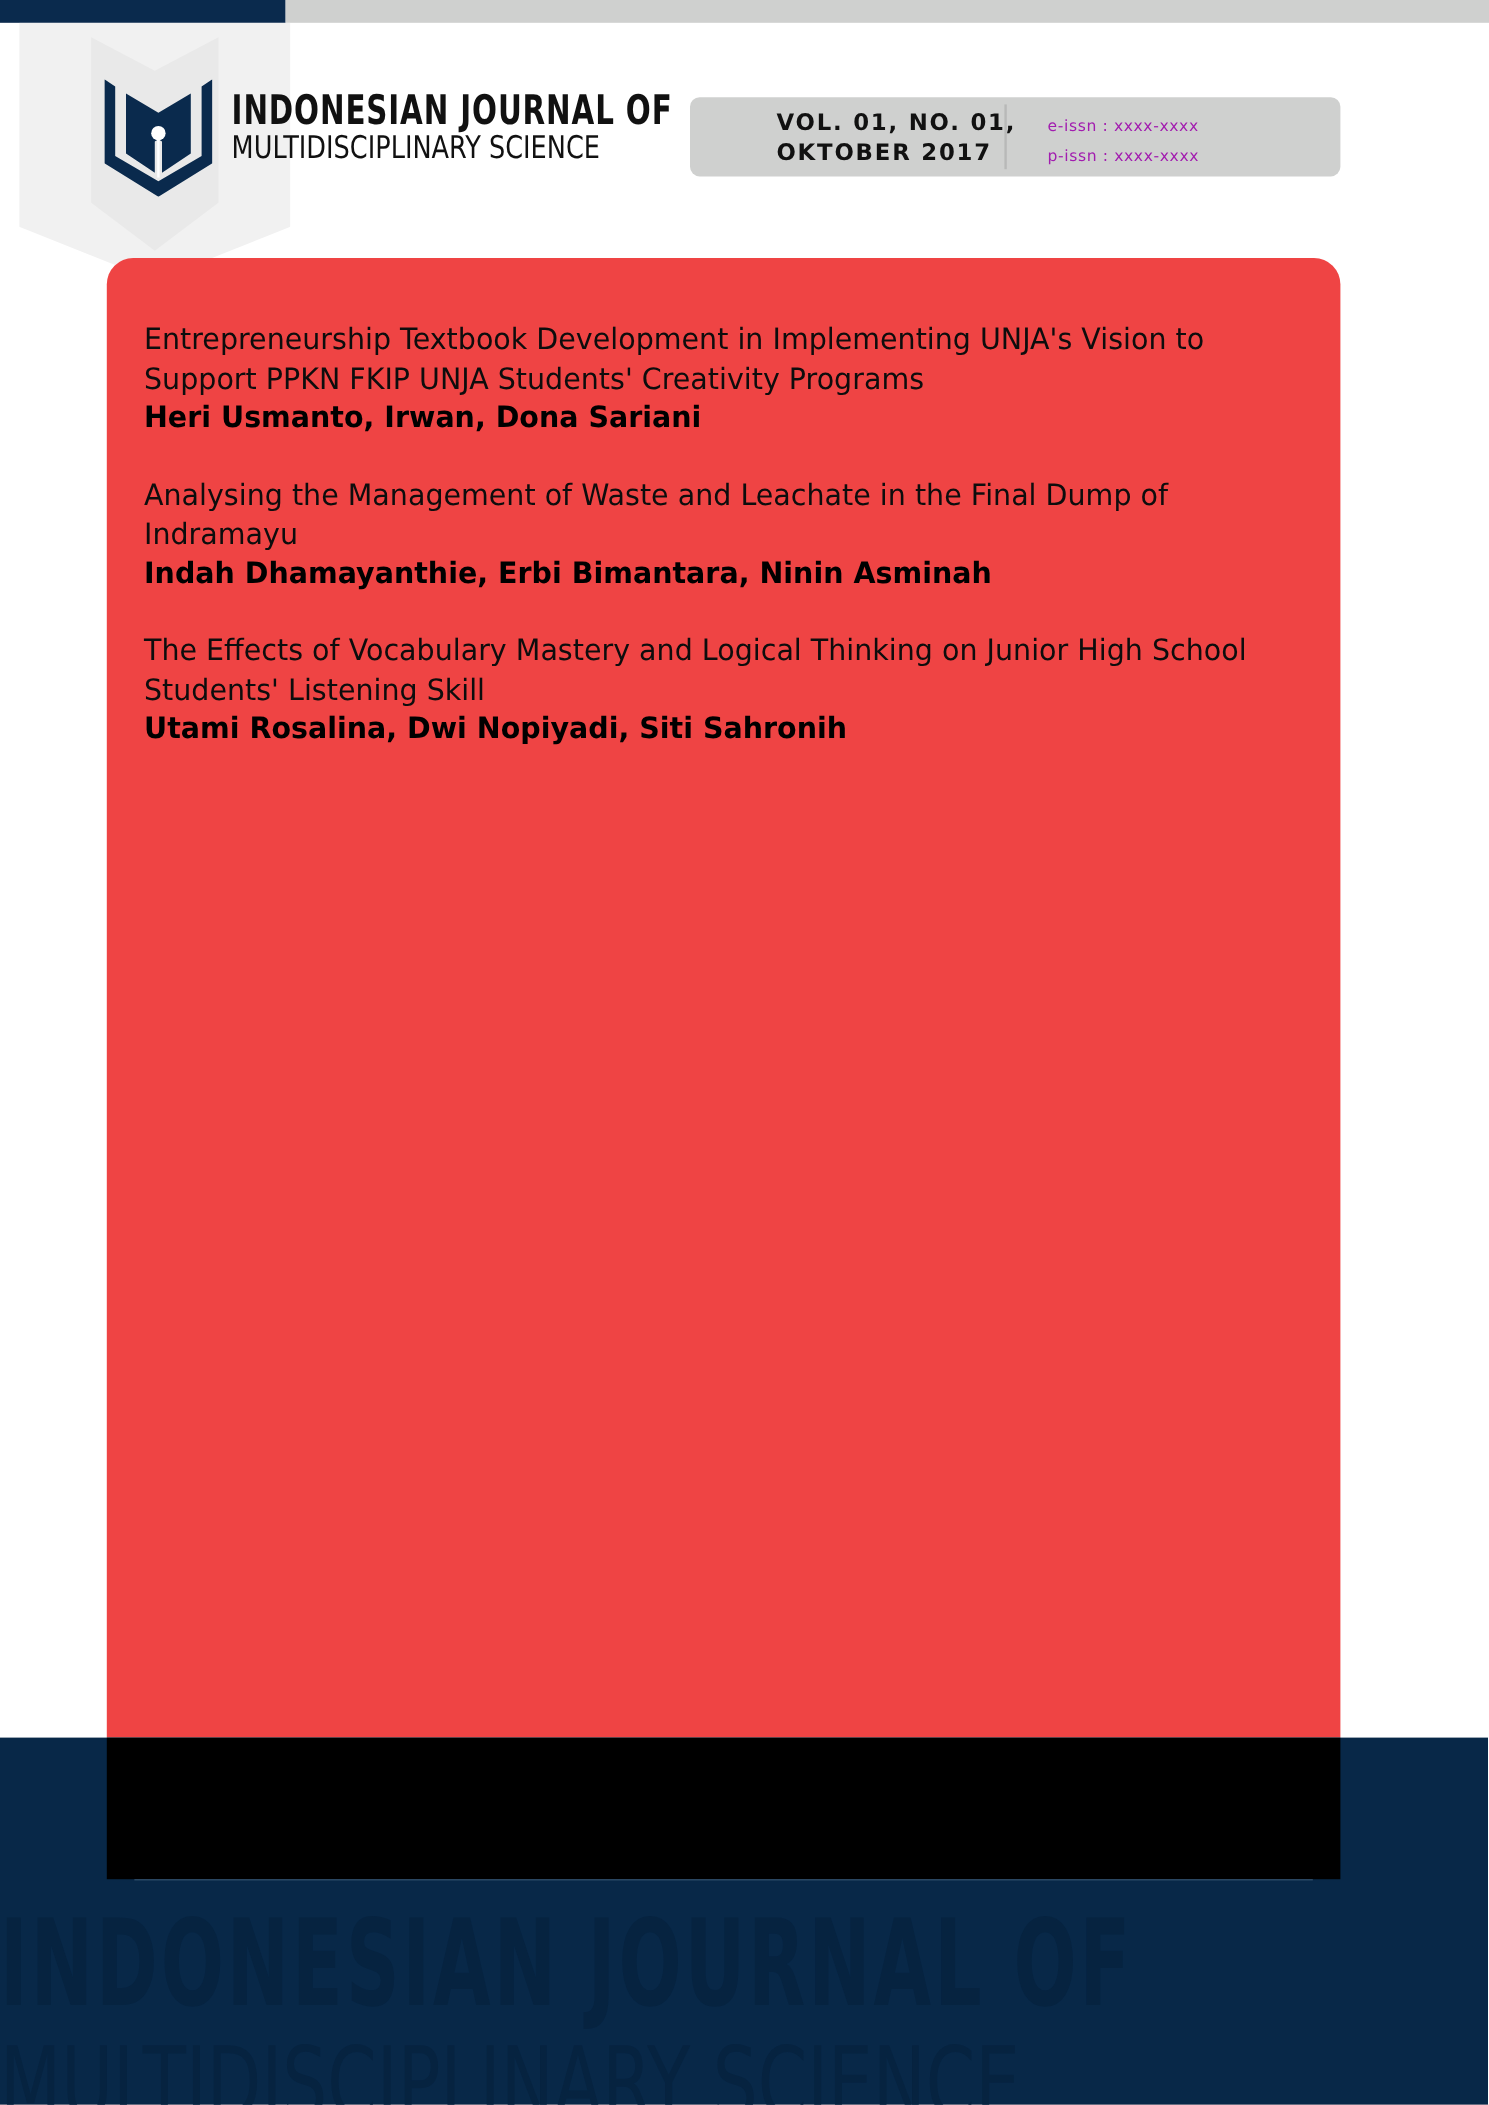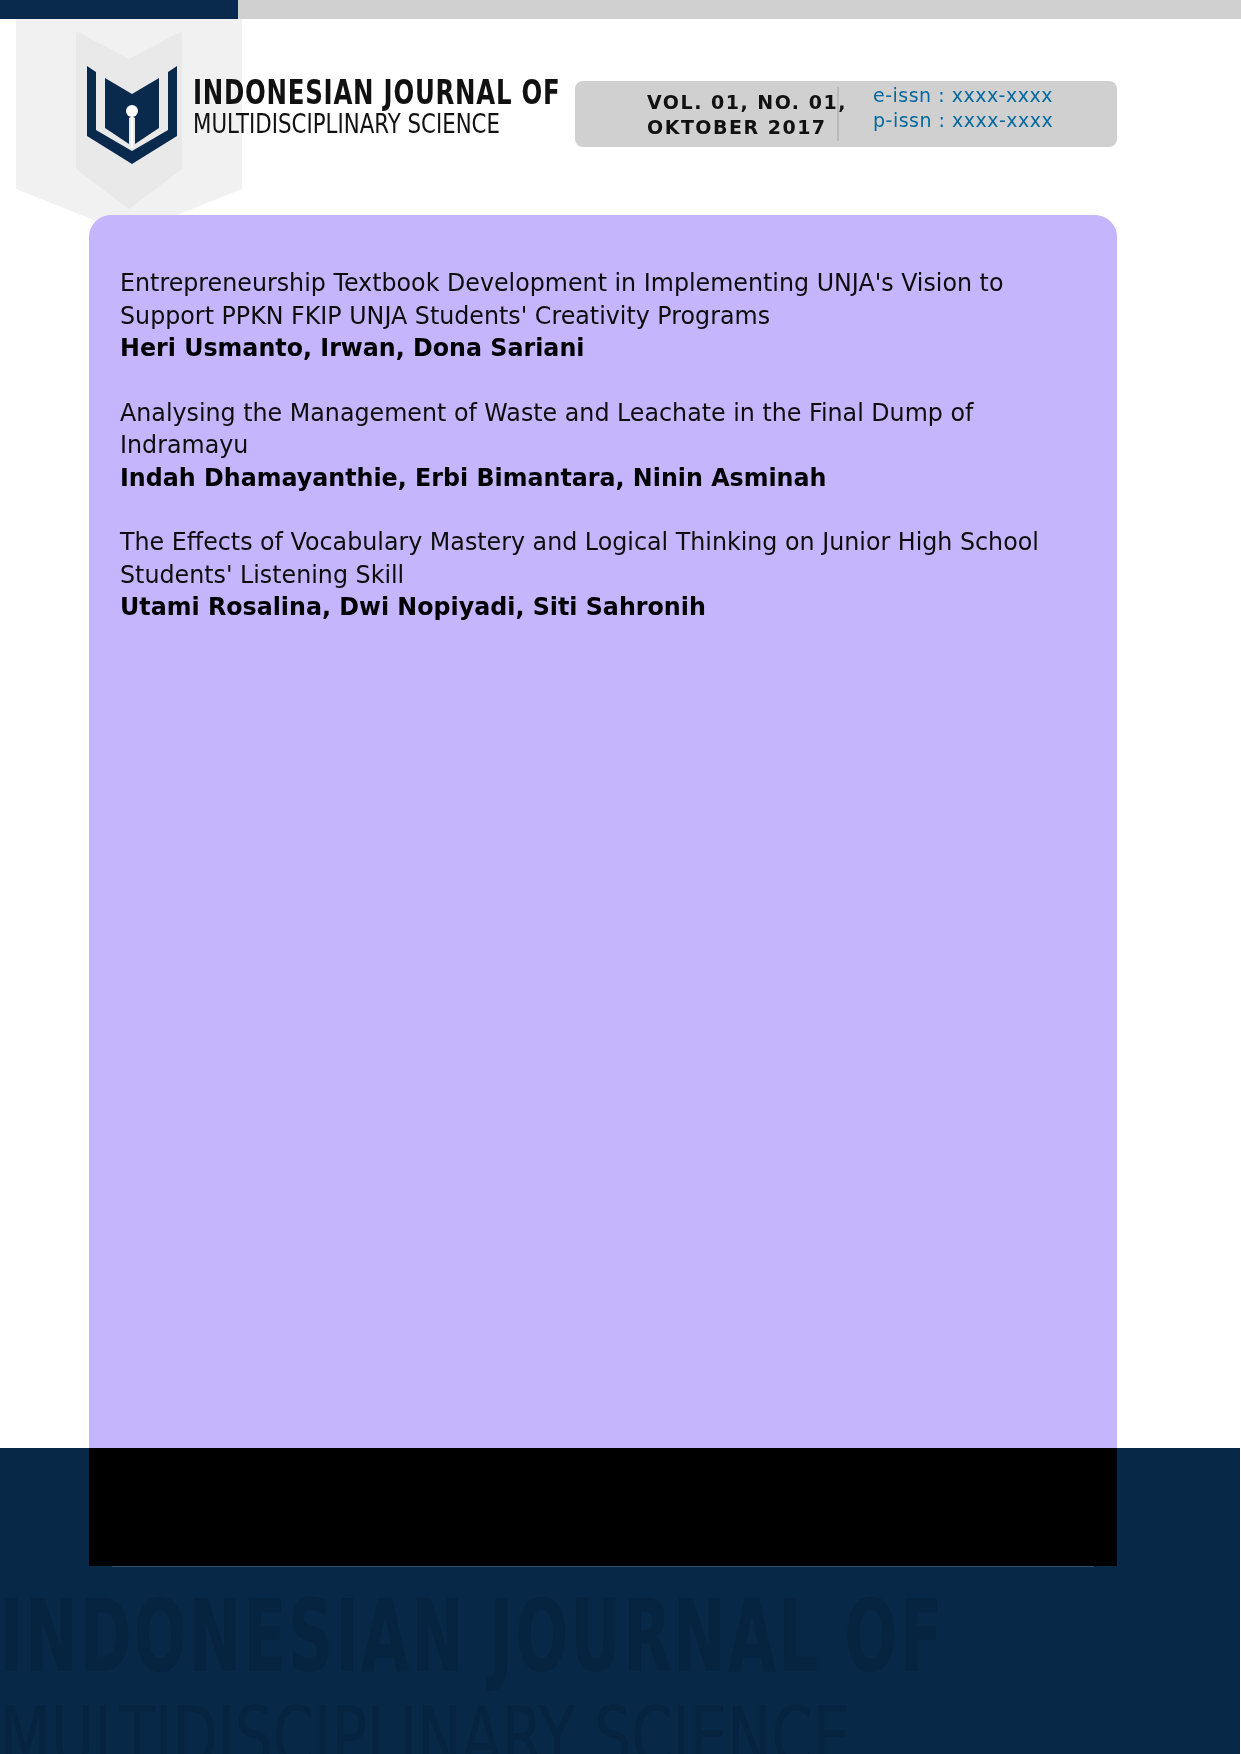--- a/index.html
+++ b/index.html
@@ -30,27 +30,27 @@
       position: absolute; left: 575px; top: 81px; width: 542px; height: 66px;
       background: #cfd0cf; border-radius: 8px;
     }
     .issue-left {
       position: absolute; left: 28px; top: 9px;
       font-family: "DejaVu Sans", sans-serif; font-weight: bold; font-size: 19px; line-height: 25px;
       color: #111; letter-spacing: 1.5px; margin-left: 44px;
     }
     .issue-divider { position: absolute; left: 262px; top: 6px; width: 2px; height: 54px; background: #b8b9b8; }
     .issue-right {
-      position: absolute; left: 298px; top: 2px;
-      font-size: 19px; line-height: 25px; color: #0369a1; letter-spacing: 0.5px;
+      position: absolute; left: 298px; top: 12px;
+      font-size: 13px; line-height: 25px; color: #a21caf; letter-spacing: 0.5px;
     }
 
     .card {
       position: absolute; left: 89px; top: 215px; width: 1028px; height: 1233px;
-      background: #c4b5fd; border-radius: 22px 22px 0 0;
+      background: #ef4444; border-radius: 22px 22px 0 0;
     }
     .articles { position: absolute; left: 31px; top: 52px; width: 970px; }
     .article { margin-bottom: 32px; }
     .art-title {
       font-size: 24.5px; line-height: 32.5px; color: #0d0d0d;
       transform: scaleX(0.97); transform-origin: left top;
     }
     .art-authors {
       font-size: 24.5px; line-height: 32.5px; color: #000; font-weight: bold;
       transform: scaleX(0.97); transform-origin: left top;

